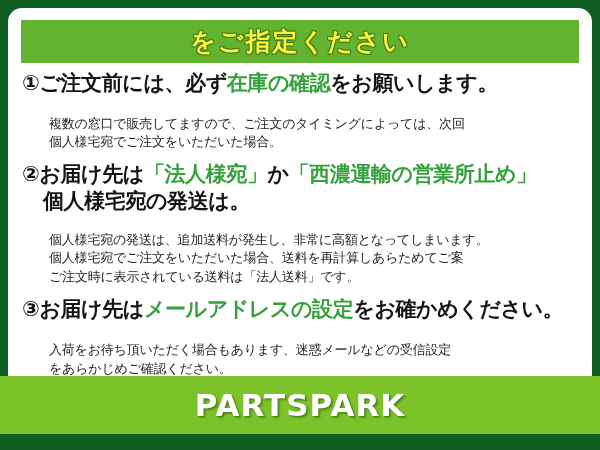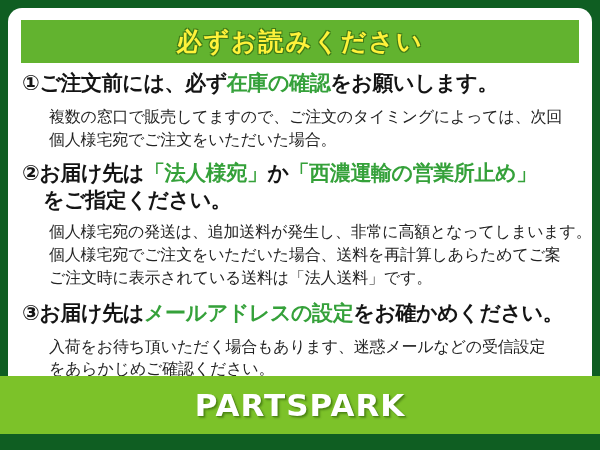--- a/index.html
+++ b/index.html
@@ -107,58 +107,58 @@
     font-size: 21px;
     line-height: 1.2;
     color: #141414;
     letter-spacing: -0.4px;
     padding-left: 21px;
     white-space: nowrap;
   }
 
   .item-body {
     font-family: "DejaVu Sans", "Liberation Sans", sans-serif;
-    font-size: 16px;
+    font-size: 13px;
     line-height: 1.42;
     color: #232323;
     letter-spacing: -0.2px;
     padding-left: 27px;
-    margin-top: 8px;
+    margin-top: 17px;
     white-space: nowrap;
   }
   .item-body div { white-space: nowrap; }
 
   #item-1 { margin-top: 2px; }
   #item-2 { margin-top: 9px; }
   #item-3 { margin-top: 10px; }
 </style>
 </head>
 <body>
 
 <div id="notice-frame">
 
   <div id="notice-card">
 
     <div id="notice-header">
-      <span id="notice-header-title">必ずお読みください</span>
+      <span id="notice-header-title">をご指定ください</span>
     </div>
 
     <div id="notice-items">
 
       <div class="notice-item" id="item-1">
         <div class="item-heading"><span class="marker">①</span><span>ご注文前には、必ず</span><span class="em">在庫の確認</span><span>をお願いします。</span></div>
         <div class="item-body">
             <div>複数の窓口で販売してますので、ご注文のタイミングによっては、次回</div>
             <div>個人様宅宛でご注文をいただいた場合。</div>
           </div>
       </div>
 
       <div class="notice-item" id="item-2">
         <div class="item-heading"><span class="marker">②</span><span>お届け先は</span><span class="em">「法人様宛」</span><span>か</span><span class="em">「西濃運輸の営業所止め」</span></div>
-        <div class="item-heading-cont">をご指定ください。</div>
+        <div class="item-heading-cont">個人様宅宛の発送は。</div>
         <div class="item-body">
             <div>個人様宅宛の発送は、追加送料が発生し、非常に高額となってしまいます。</div>
             <div>個人様宅宛でご注文をいただいた場合、送料を再計算しあらためてご案</div>
             <div>ご注文時に表示されている送料は「法人送料」です。</div>
           </div>
       </div>
 
       <div class="notice-item" id="item-3">
         <div class="item-heading"><span class="marker">③</span><span>お届け先は</span><span class="em">メールアドレスの設定</span><span>をお確かめください。</span></div>
         <div class="item-body">

